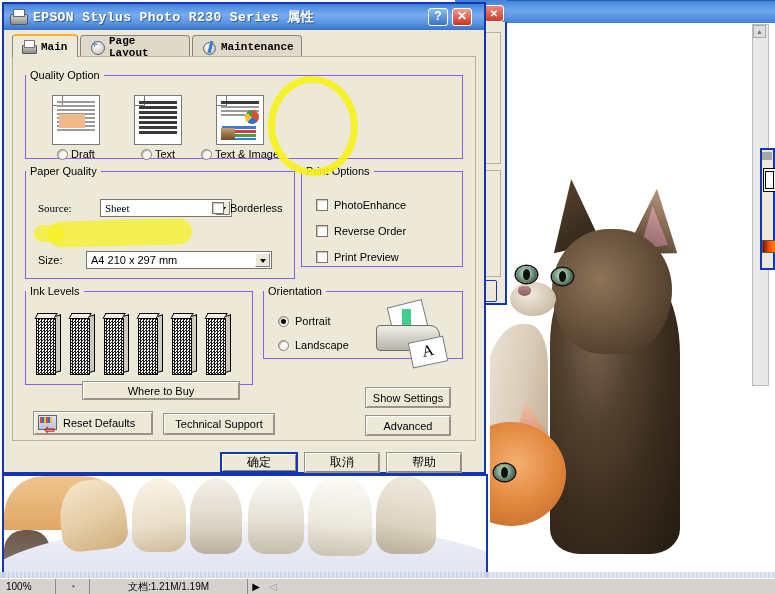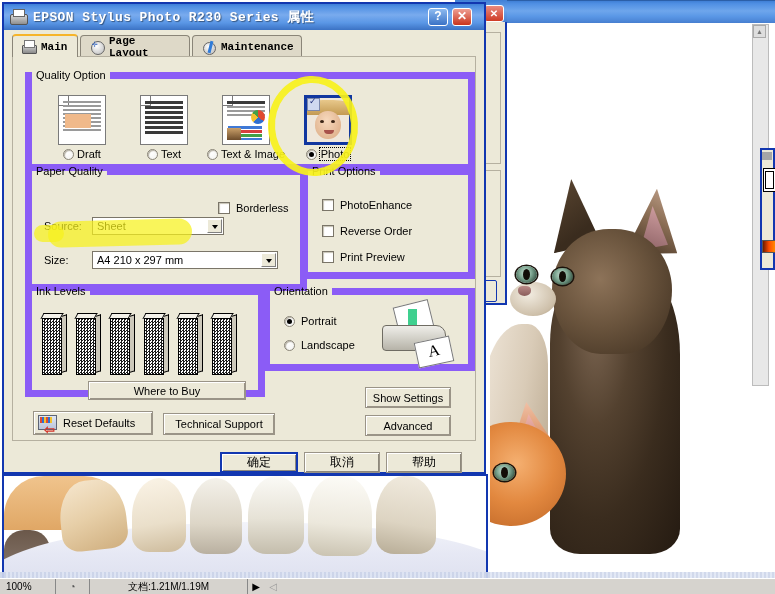--- a/index.html
+++ b/index.html
@@ -158,21 +158,21 @@
     background:radial-gradient(circle at 40% 35%,#fff,#b9b9b9);border:1px solid #666;}
   .ti-page::after{content:"✛";position:absolute;left:3px;top:-2px;color:#2a5fc0;font-size:10px;}
   .ti-maint::before{content:"";position:absolute;left:2px;top:2px;width:11px;height:11px;border-radius:50%;
     background:radial-gradient(circle at 40% 35%,#fff,#b4b4b4);border:1px solid #666;}
   .ti-maint::after{content:"";position:absolute;left:8px;top:1px;width:3px;height:12px;background:#2f7bd8;transform:rotate(14deg);}
 
   
   #tabbody{position:absolute;left:8px;top:52px;width:464px;height:385px;
     background:#ece9d8;border:1px solid #b5b0a0;box-sizing:border-box;}
 
-  fieldset.grp{position:absolute;margin:0;padding:0;border:7px solid #8b5cf6;background:transparent;}
+  fieldset.grp{position:absolute;margin:0;padding:0;border:1px solid #8b5cf6;background:transparent;}
   fieldset.grp > legend{padding:0 4px;font-size:11px;color:#000;}
 
   #grp-quality{left:12px;top:12px;width:436px;height:88px;}
   #grp-paper{left:12px;top:108px;width:268px;height:112px;}
   #grp-print{left:288px;top:108px;width:160px;height:100px;}
   #grp-ink{left:12px;top:228px;width:226px;height:98px;}
   #grp-orient{left:250px;top:228px;width:198px;height:72px;}
 
   
   .q-item{position:absolute;top:14px;width:84px;text-align:center;}
@@ -214,24 +214,24 @@
 
   
   .row{position:absolute;display:flex;align-items:center;}
   .lbl{font-size:11px;}
   .combo{position:relative;height:18px;background:#fff;border:1px solid #7a7568;box-sizing:border-box;
     display:flex;align-items:center;padding-left:4px;font-size:11px;}
   .combo .arrow{position:absolute;right:1px;top:1px;width:15px;height:14px;background:#ece9d8;
     border:1px solid #fff;border-right-color:#808080;border-bottom-color:#808080;box-sizing:border-box;}
   .combo .arrow::after{content:"";position:absolute;left:4px;top:5px;border-left:3.5px solid transparent;
     border-right:3.5px solid transparent;border-top:4px solid #000;}
-  #row-source{left:12px;top:40px;}
+  #row-source{left:12px;top:22px;font-family:Liberation Serif, serif;}
   #row-type{left:12px;top:48px;}
   #row-size{left:12px;top:74px;}
-  #cmb-source{width:132px;margin-left:6px;}
+  #cmb-source{width:132px;margin-left:20px;}
   #cmb-type{width:186px;margin-left:6px;}
   #cmb-size{width:186px;margin-left:6px;}
   #lb-source{width:42px;} #lb-type{width:42px;} #lb-size{width:42px;}
 
   .chkrow{position:absolute;display:flex;align-items:center;gap:6px;font-size:11px;}
   .chk{width:12px;height:12px;background:#fff;border:1px solid #7a7568;box-sizing:border-box;flex:none;
     box-shadow:inset 1px 1px 1px #c6c2b4;}
   #chk-borderless{left:186px;top:25px;}
   #chk-photoenhance{left:14px;top:22px;}
   #chk-reverse{left:14px;top:48px;}
@@ -454,36 +454,20 @@
           <div class="pie"></div>
           <div class="bars"></div>
           <div class="minipic"></div>
         </div>
         <div class="q-radio-row">
           <span class="radio"></span>
           <span class="q-label">Text &amp; Image</span>
         </div>
       </div>
 
-      <div class="q-item" id="q4">
-        <div class="q-thumb sel">
-          <div class="photo-face">
-            <div class="pf-hat"></div>
-            <div class="pf-face"></div>
-            <div class="pf-eye l"></div>
-            <div class="pf-eye r"></div>
-            <div class="pf-mouth"></div>
-            <div class="pf-chk"></div>
-          </div>
-        </div>
-        <div class="q-radio-row">
-          <span class="radio on"></span>
-          <span class="q-label focus">Photo</span>
-        </div>
-      </div>
 
     </fieldset>
 
     <fieldset class="grp" id="grp-paper">
       <legend>Paper Quality</legend>
 
       <div class="row" id="row-source">
         <span class="lbl" id="lb-source">Source:</span>
         <span class="combo" id="cmb-source">
           <span>Sheet</span>

